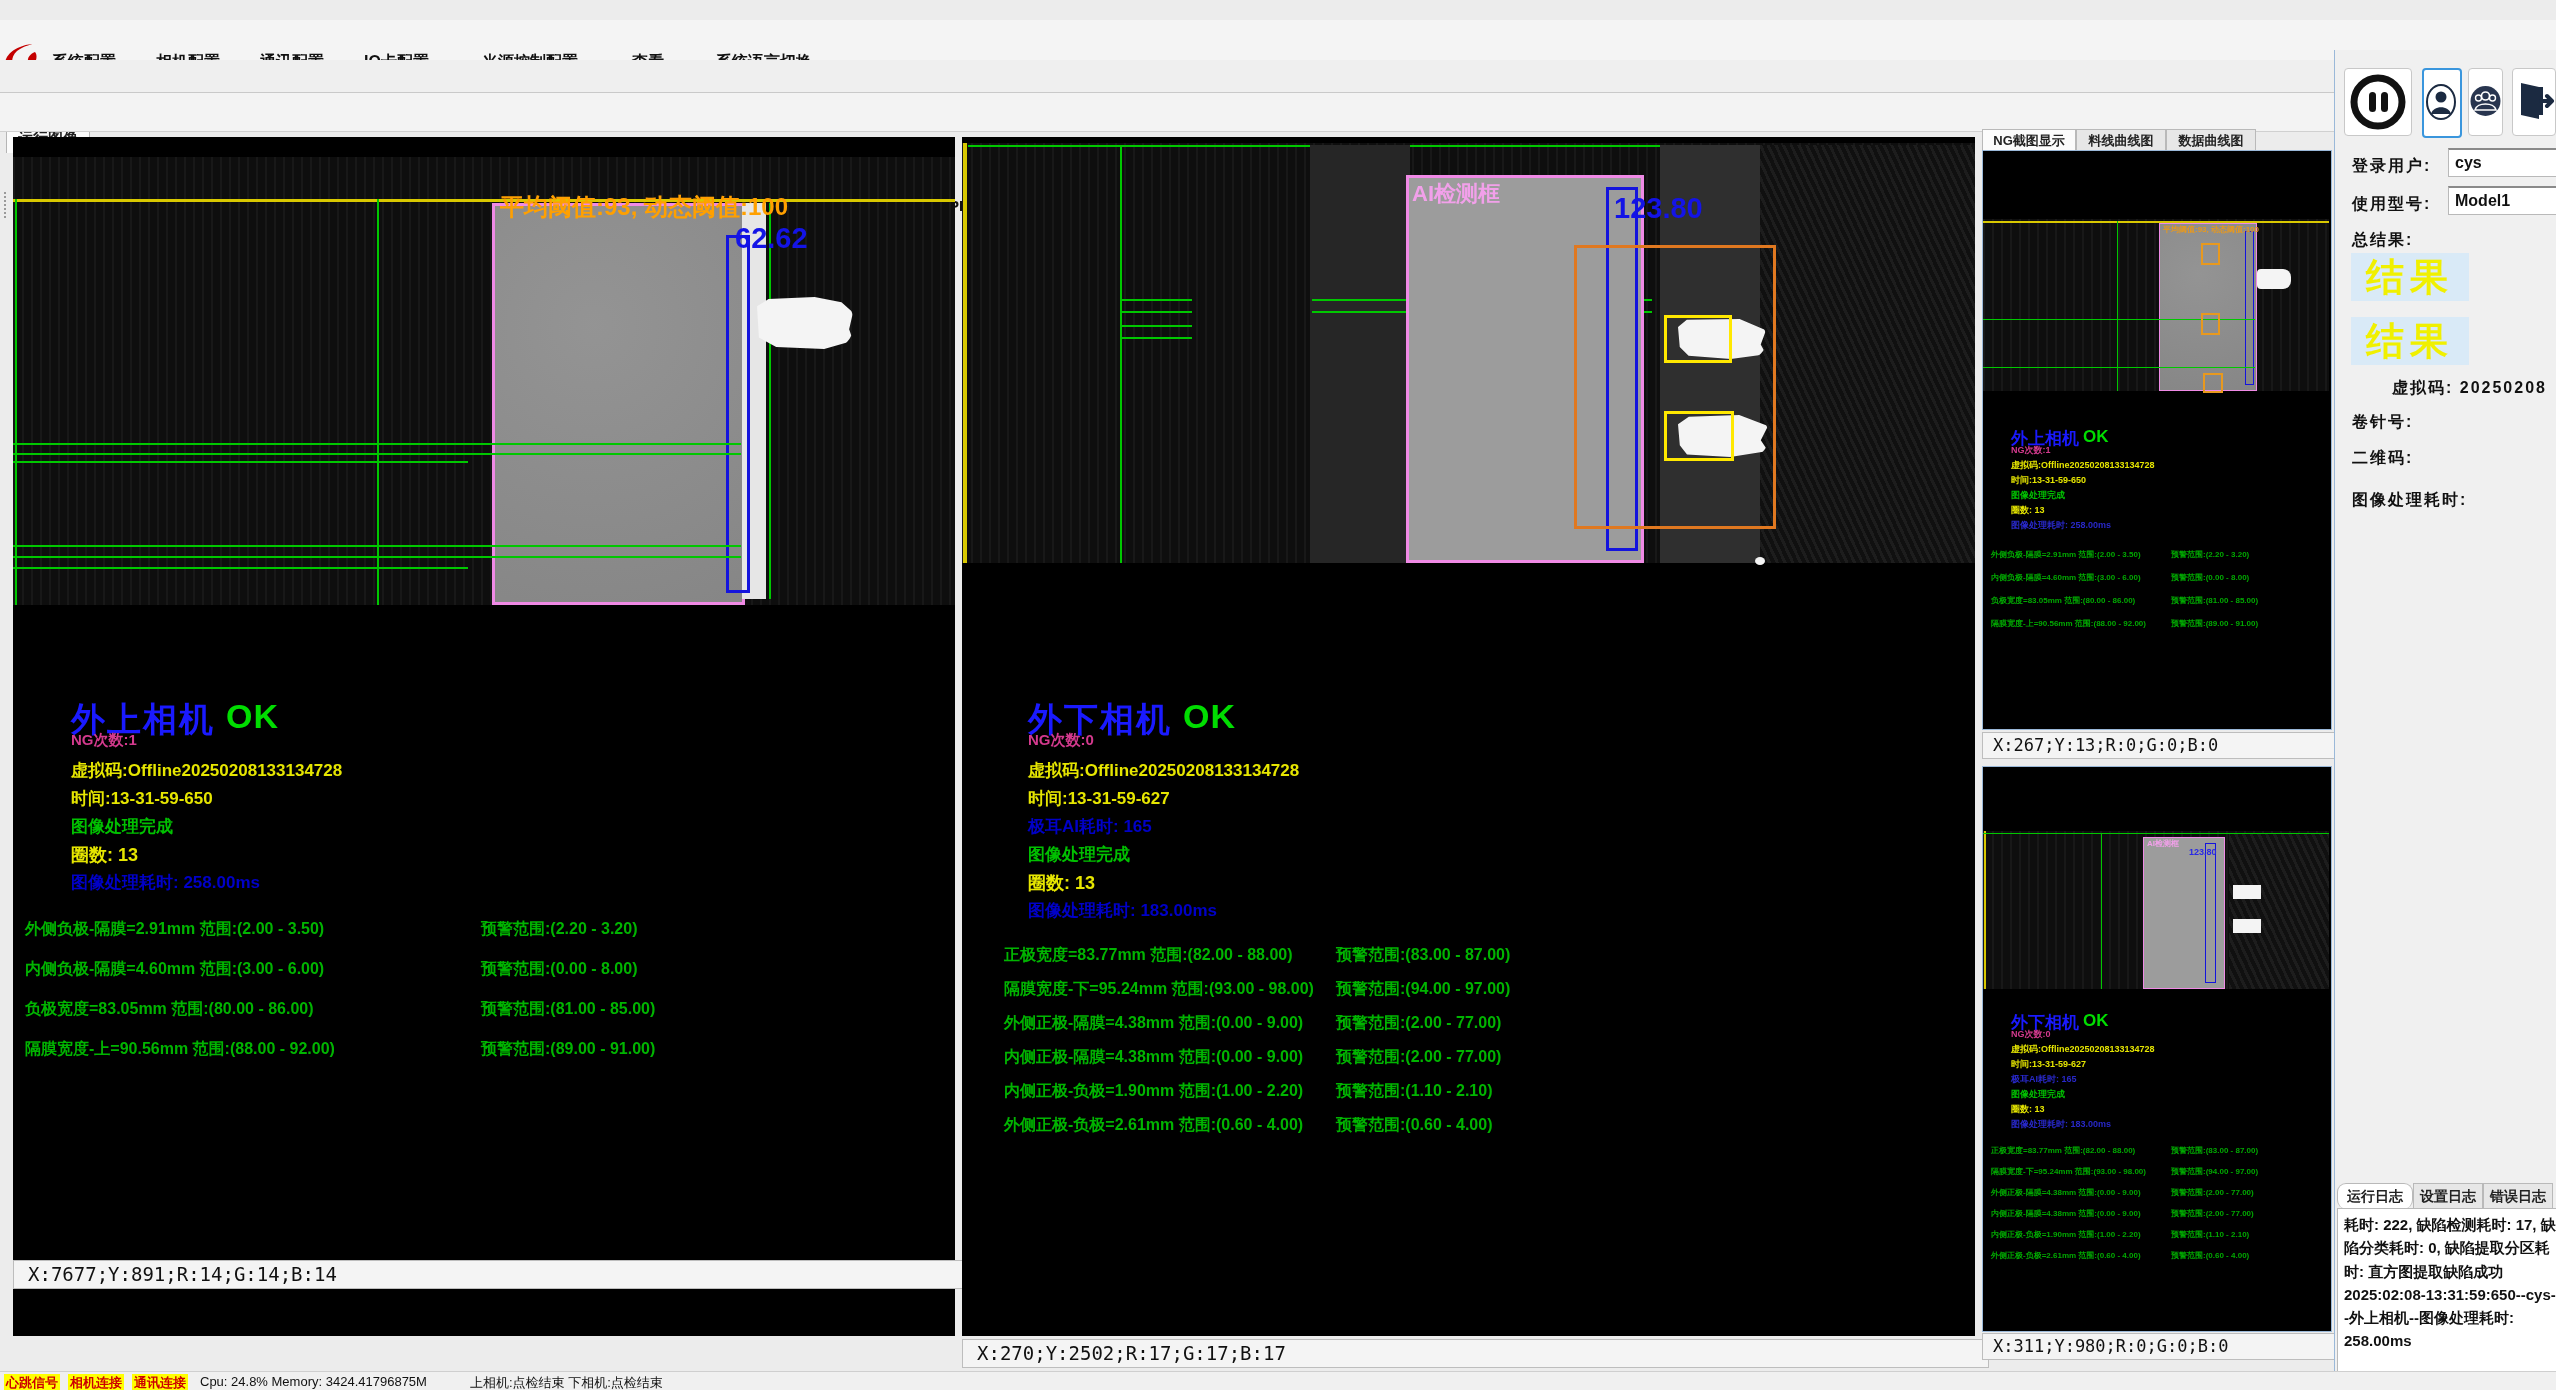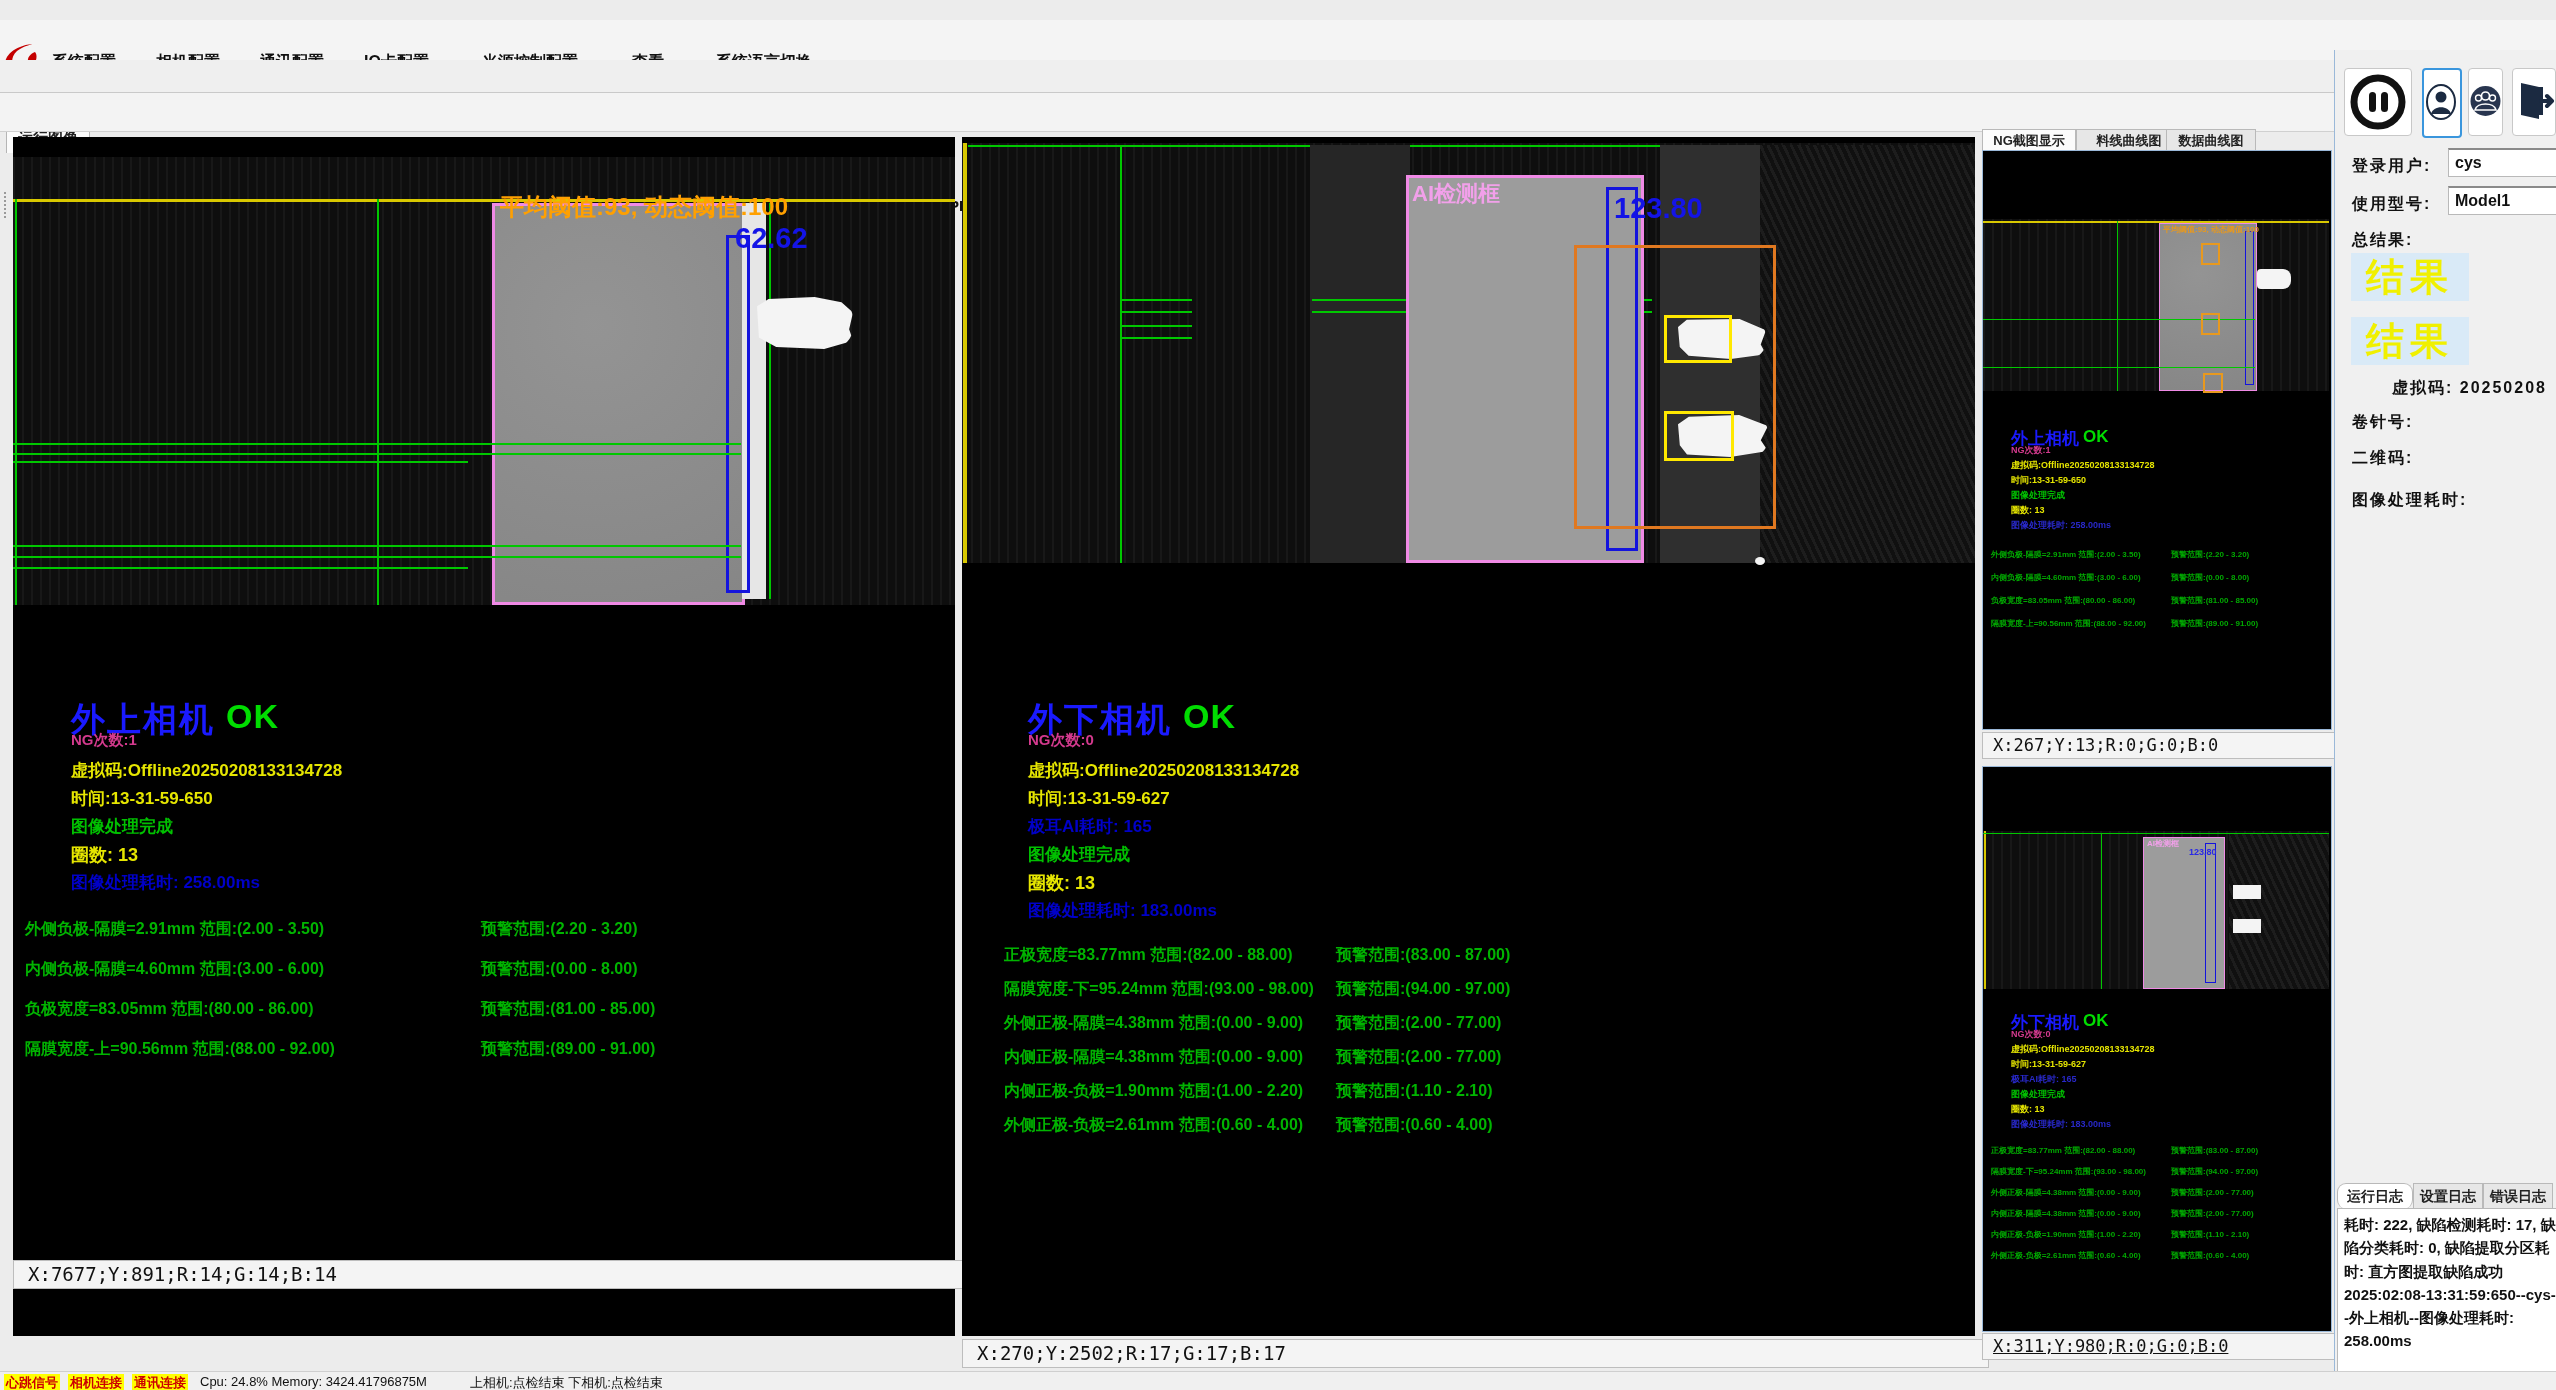--- a/index.html
+++ b/index.html
@@ -211,21 +211,21 @@
     <span class="abs meas" style="left:42px;top:910px;">内侧正极-隔膜=4.38mm 范围:(0.00 - 9.00)</span>
     <span class="abs meas" style="left:374px;top:910px;">预警范围:(2.00 - 77.00)</span>
     <span class="abs meas" style="left:42px;top:944px;">内侧正极-负极=1.90mm 范围:(1.00 - 2.20)</span>
     <span class="abs meas" style="left:374px;top:944px;">预警范围:(1.10 - 2.10)</span>
     <span class="abs meas" style="left:42px;top:978px;">外侧正极-负极=2.61mm 范围:(0.60 - 4.00)</span>
     <span class="abs meas" style="left:374px;top:978px;">预警范围:(0.60 - 4.00)</span>
   </div>
   <div class="abs coordbar" style="left:962px;top:1339px;width:1011px;height:27px;">X:270;Y:2502;R:17;G:17;B:17</div>
 
   <div class="abs thumbtab active" style="left:1982px;width:92px;">NG截图显示</div>
-  <div class="abs thumbtab" style="left:2076px;width:88px;padding-left:8px;">料线曲线图</div>
+  <div class="abs thumbtab" style="left:2076px;width:88px;">料线曲线图</div>
   <div class="abs thumbtab" style="left:2166px;width:88px;">数据曲线图</div>
 
   <div class="abs blackpanel" style="left:1982px;top:150px;width:348px;height:578px;border:1px solid #9ab8d8;">
     <div class="abs strip" style="left:0;top:68px;width:346px;height:172px;"></div>
     <div class="abs yline" style="left:0;top:70px;width:346px;height:2px;"></div>
     <div class="abs gline-v" style="left:134px;top:70px;height:170px;width:1px;"></div>
     <div class="abs graymat" style="left:176px;top:72px;width:96px;height:166px;border:1px solid #f08ae6;"></div>
     <div class="abs" style="left:262px;top:80px;width:7px;height:152px;border:1px solid #1414dd;"></div>
     <div class="abs gline-h" style="left:0;top:168px;width:272px;height:1px;"></div>
     <div class="abs gline-h" style="left:0;top:216px;width:272px;height:1px;"></div>
@@ -280,21 +280,21 @@
     <span class="abs mini-meas" style="left:188px;top:399px;">预警范围:(94.00 - 97.00)</span>
     <span class="abs mini-meas" style="left:8px;top:420px;">外侧正极-隔膜=4.38mm 范围:(0.00 - 9.00)</span>
     <span class="abs mini-meas" style="left:188px;top:420px;">预警范围:(2.00 - 77.00)</span>
     <span class="abs mini-meas" style="left:8px;top:441px;">内侧正极-隔膜=4.38mm 范围:(0.00 - 9.00)</span>
     <span class="abs mini-meas" style="left:188px;top:441px;">预警范围:(2.00 - 77.00)</span>
     <span class="abs mini-meas" style="left:8px;top:462px;">内侧正极-负极=1.90mm 范围:(1.00 - 2.20)</span>
     <span class="abs mini-meas" style="left:188px;top:462px;">预警范围:(1.10 - 2.10)</span>
     <span class="abs mini-meas" style="left:8px;top:483px;">外侧正极-负极=2.61mm 范围:(0.60 - 4.00)</span>
     <span class="abs mini-meas" style="left:188px;top:483px;">预警范围:(0.60 - 4.00)</span>
   </div>
-  <div class="abs minicoord" style="left:1982px;top:1333px;width:346px;height:25px;text-decoration:underline;">X:311;Y:980;R:0;G:0;B:0</div>
+  <div class="abs minicoord" style="left:1982px;top:1333px;width:346px;height:25px;">X:311;Y:980;R:0;G:0;B:0</div>
 
   <div class="abs sidebar"></div>
 
   <div class="abs sbtn" style="left:2344px;width:66px;">
     <svg width="66" height="66" viewBox="0 0 66 66">
       <circle cx="33" cy="33" r="24" fill="none" stroke="#111" stroke-width="7"></circle>
       <rect x="24" y="23" width="7" height="20" rx="3.5" fill="#111"></rect>
       <rect x="36" y="23" width="7" height="20" rx="3.5" fill="#111"></rect>
     </svg>
   </div>

